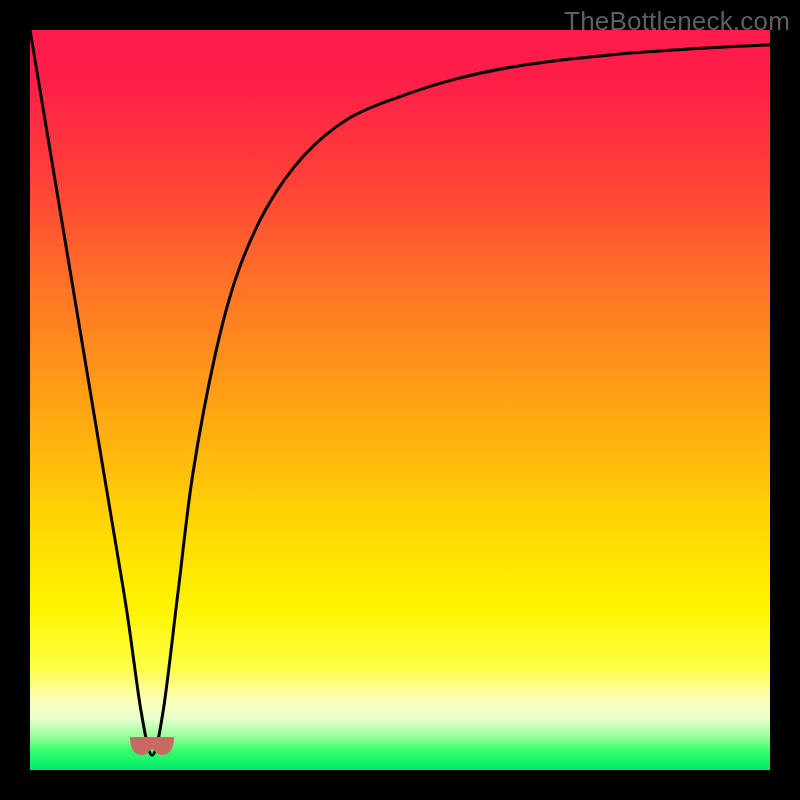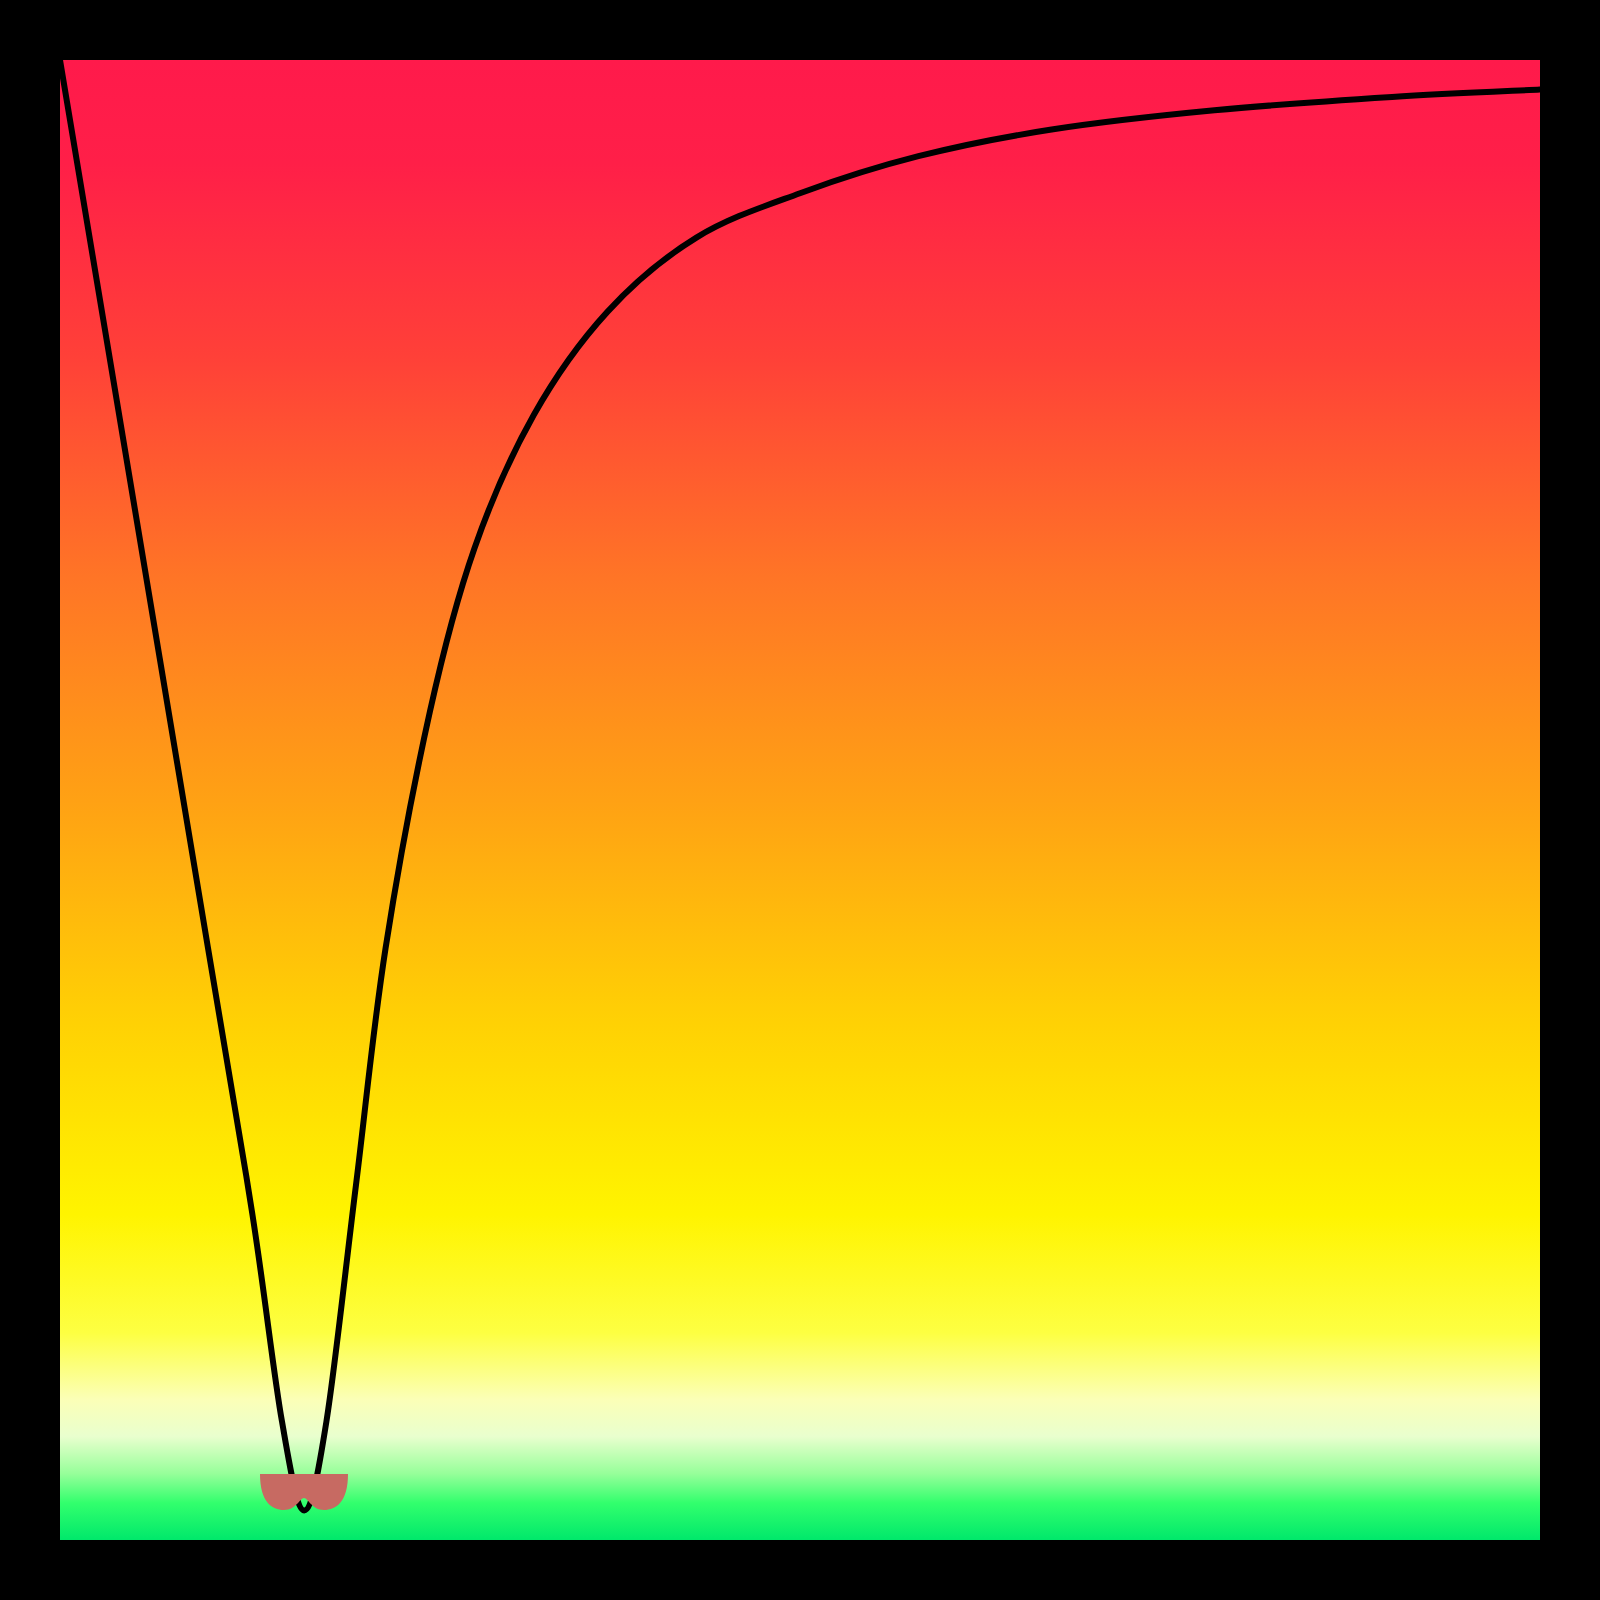--- a/index.html
+++ b/index.html
@@ -47,20 +47,21 @@
   }
   .marker {
     position: absolute;
     z-index: 4;
   }
 </style>
 </head>
 <body>
 
 <div class="frame">
+  <div class="watermark">TheBottleneck.com</div>
 
   <div class="plot">
 
     <svg class="gradient" viewBox="0 0 740 740" preserveAspectRatio="none">
       <defs>
         <linearGradient id="bg-grad" x1="0" y1="0" x2="0" y2="1">
             <stop offset="0%" stop-color="#ff1a4b"></stop>
             <stop offset="7.000000000000001%" stop-color="#ff1f48"></stop>
             <stop offset="20%" stop-color="#ff4038"></stop>
             <stop offset="35%" stop-color="#ff7526"></stop>

